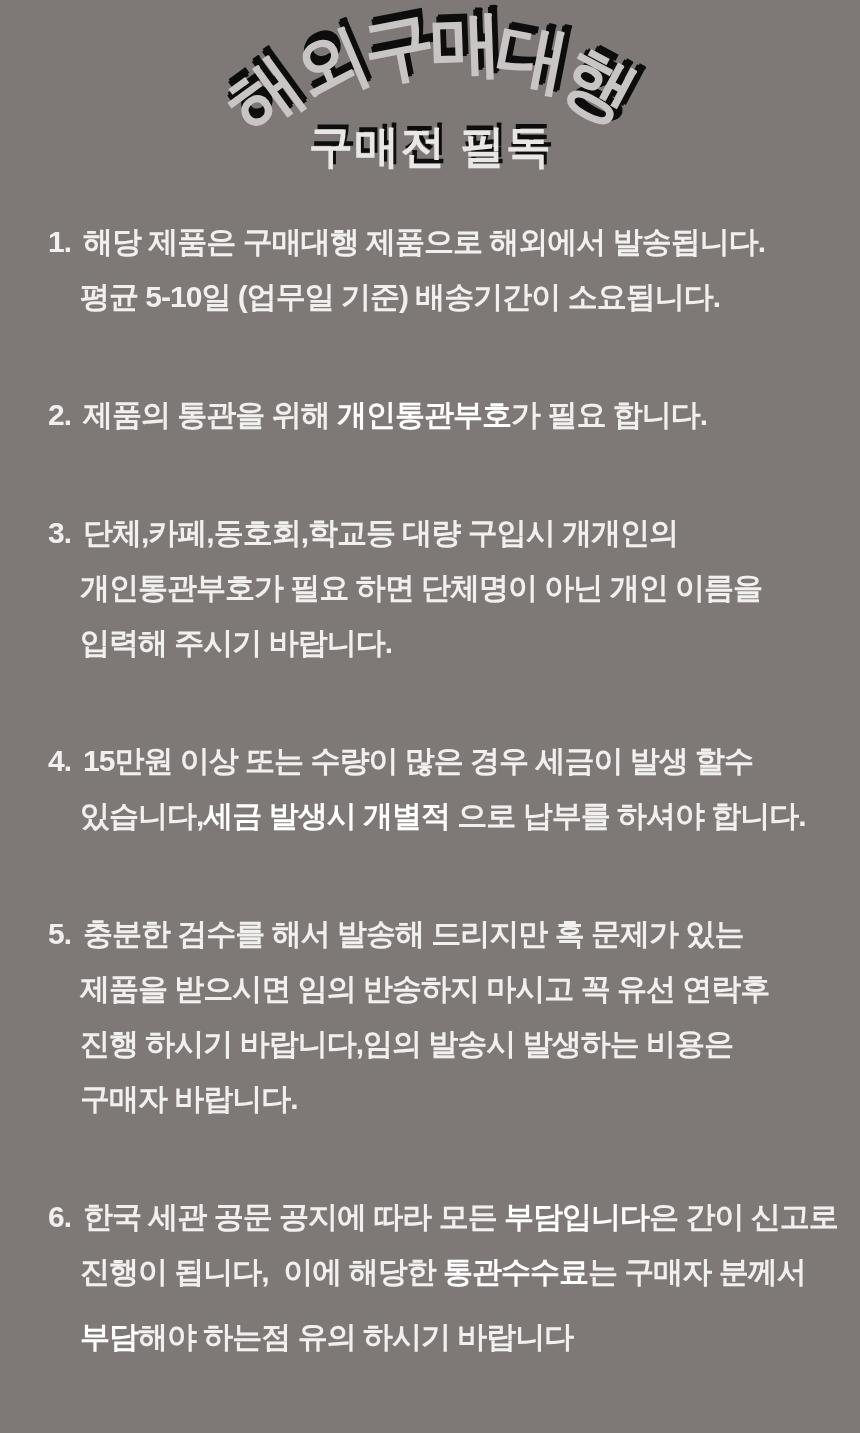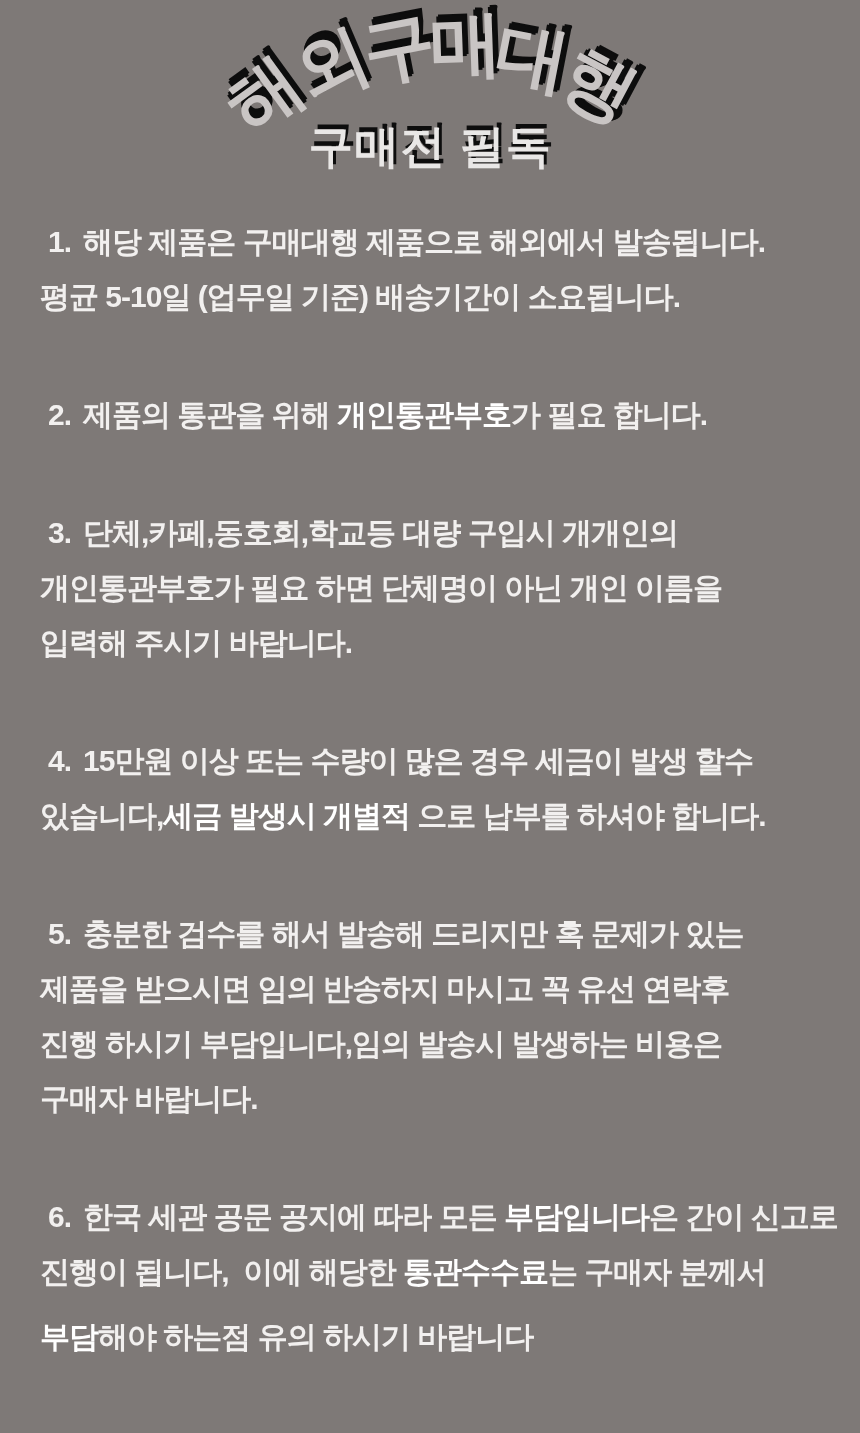--- a/index.html
+++ b/index.html
@@ -61,21 +61,21 @@
     color: #f2f0ef;
     font-size: 30px;
     letter-spacing: -1px;
   }
   .item { margin-bottom: 63px; }
   .line {
     line-height: 55px;
     white-space: pre;
   }
   .line.first { margin-left: 48px; }
-  .line.cont  { margin-left: 40px; }
+  .line.cont  { margin-left: 80px; }
   .line.gap-top { margin-top: 10px; }
   .num { display: inline-block; margin-right: 12px; }
   .red { color: #ffffff; }
 </style>
 </head>
 <body>
 
 <div class="page">
 
   <div class="title-arc">
@@ -107,21 +107,21 @@
     </div>
 
     <div class="item">
       <div class="line first"><span class="num">4.</span><span>15만원 이상 또는 수량이 많은 경우 세금이 발생 할수</span></div>
       <div class="line cont"><span>있습니다,</span><span class="red">세금 발생시 개별적</span><span> 으로 납부를 하셔야 합니다.</span></div>
     </div>
 
     <div class="item">
       <div class="line first"><span class="num">5.</span><span>충분한 검수를 해서 발송해 드리지만 혹 문제가 있는</span></div>
       <div class="line cont"><span>제품을 받으시면 임의 반송하지 마시고 꼭 유선 연락후</span></div>
-      <div class="line cont"><span>진행 하시기 부담입니다,임의 발송시 발생하는 비용은</span></div>
+      <div class="line cont"><span>진행 하시기 바랍니다,임의 발송시 발생하는 비용은</span></div>
       <div class="line cont"><span>구매자 바랍니다.</span></div>
     </div>
 
     <div class="item">
       <div class="line first"><span class="num">6.</span><span>한국 세관 공문 공지에 따라 모든 </span><span class="red">부담입니다</span><span>은 간이 신고로</span></div>
       <div class="line cont"><span>진행이 됩니다,  이에 해당한 </span><span class="red">통관수수료</span><span>는 구매자 분께서</span></div>
       <div class="line cont gap-top"><span class="red">부담</span><span>해야 하는점 유의 하시기 바랍니다</span></div>
     </div>
 
   </div>

